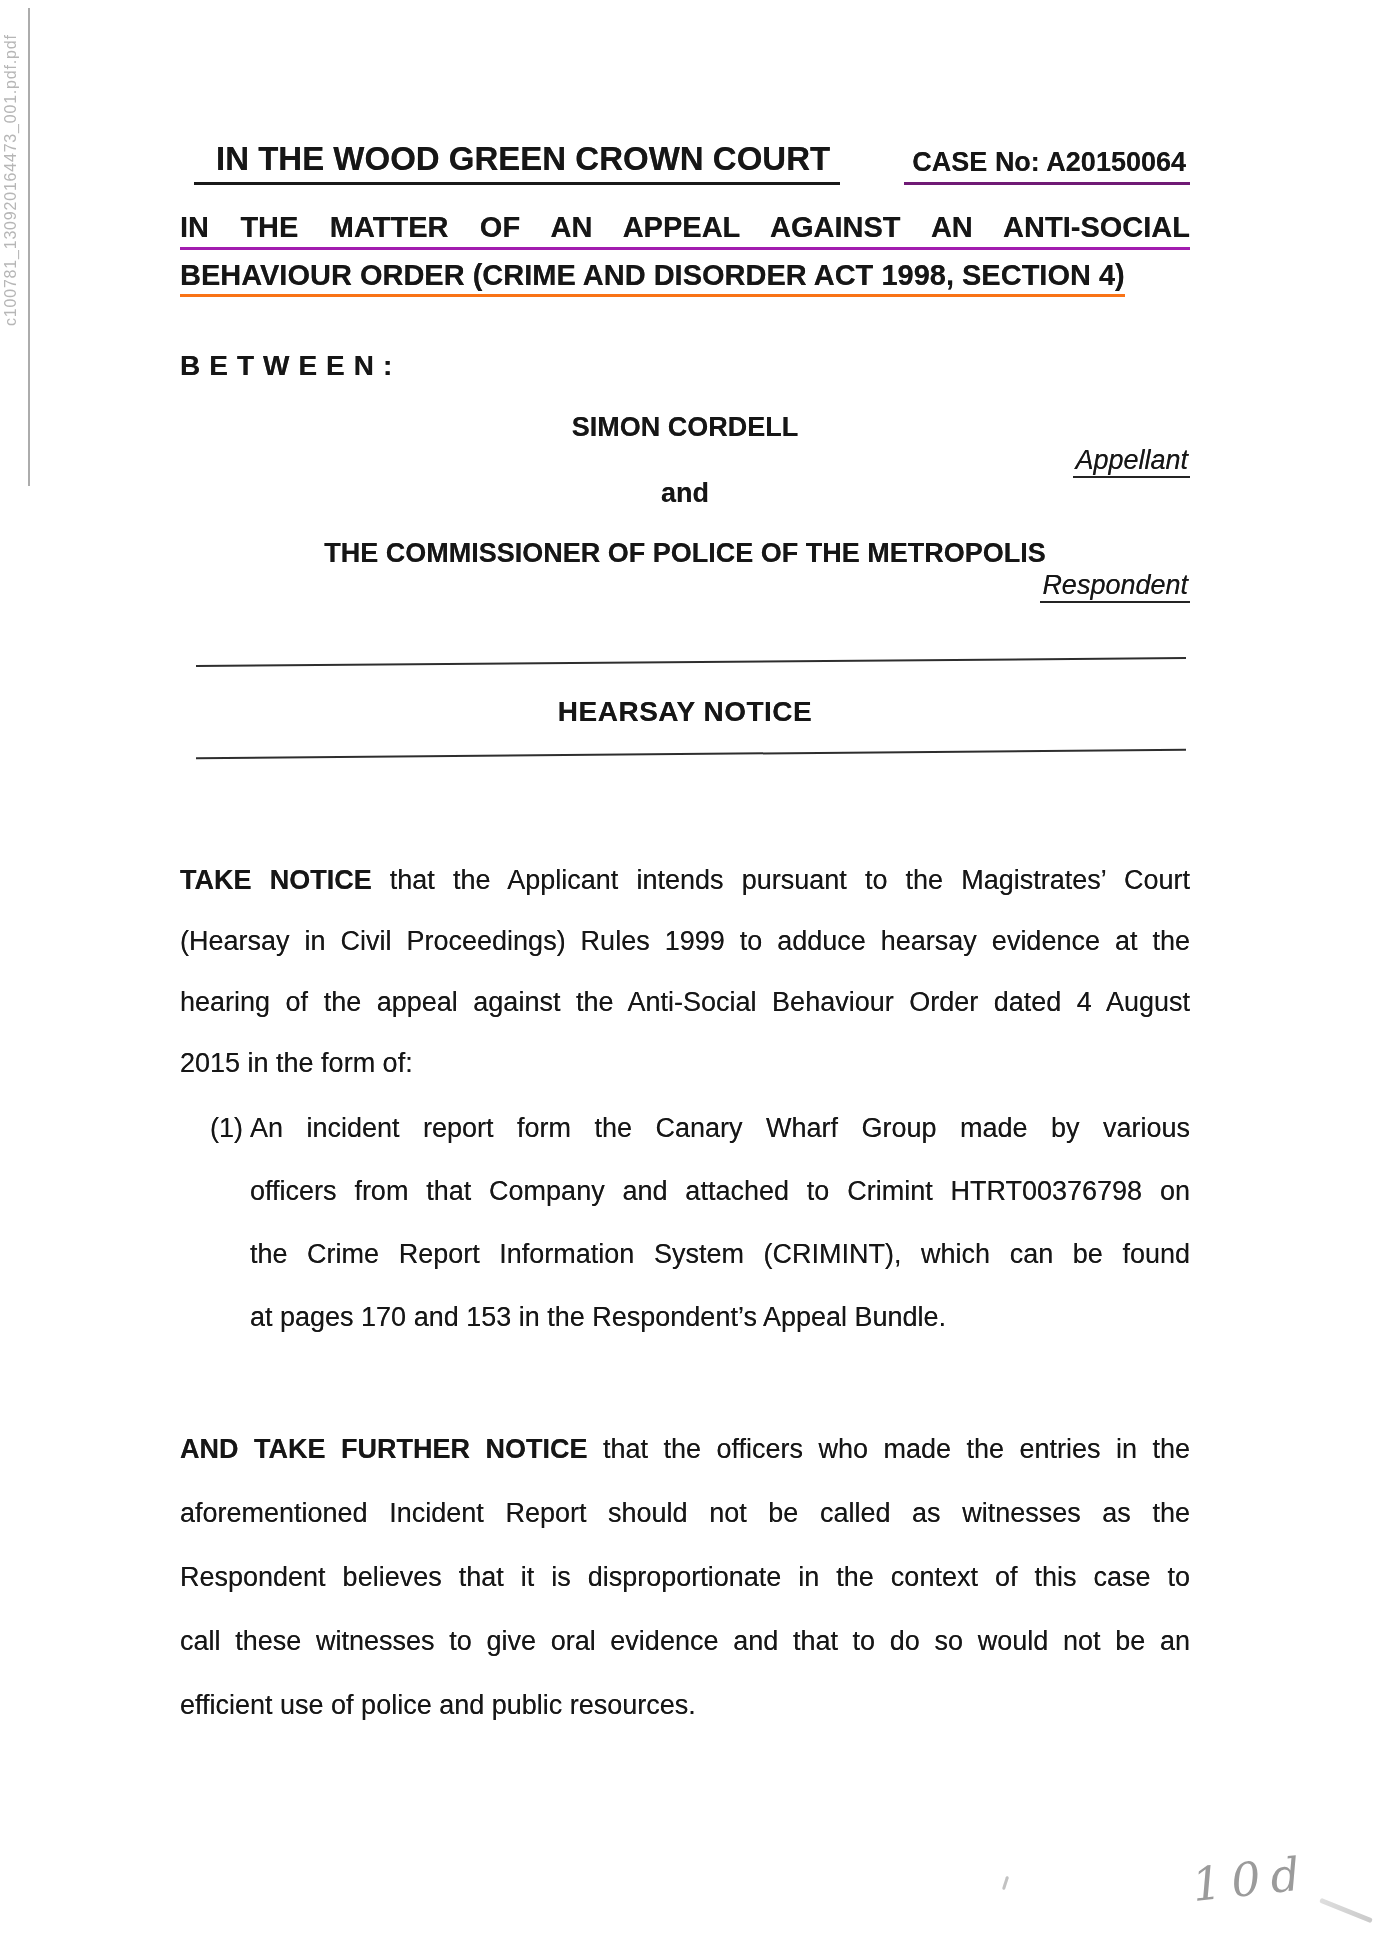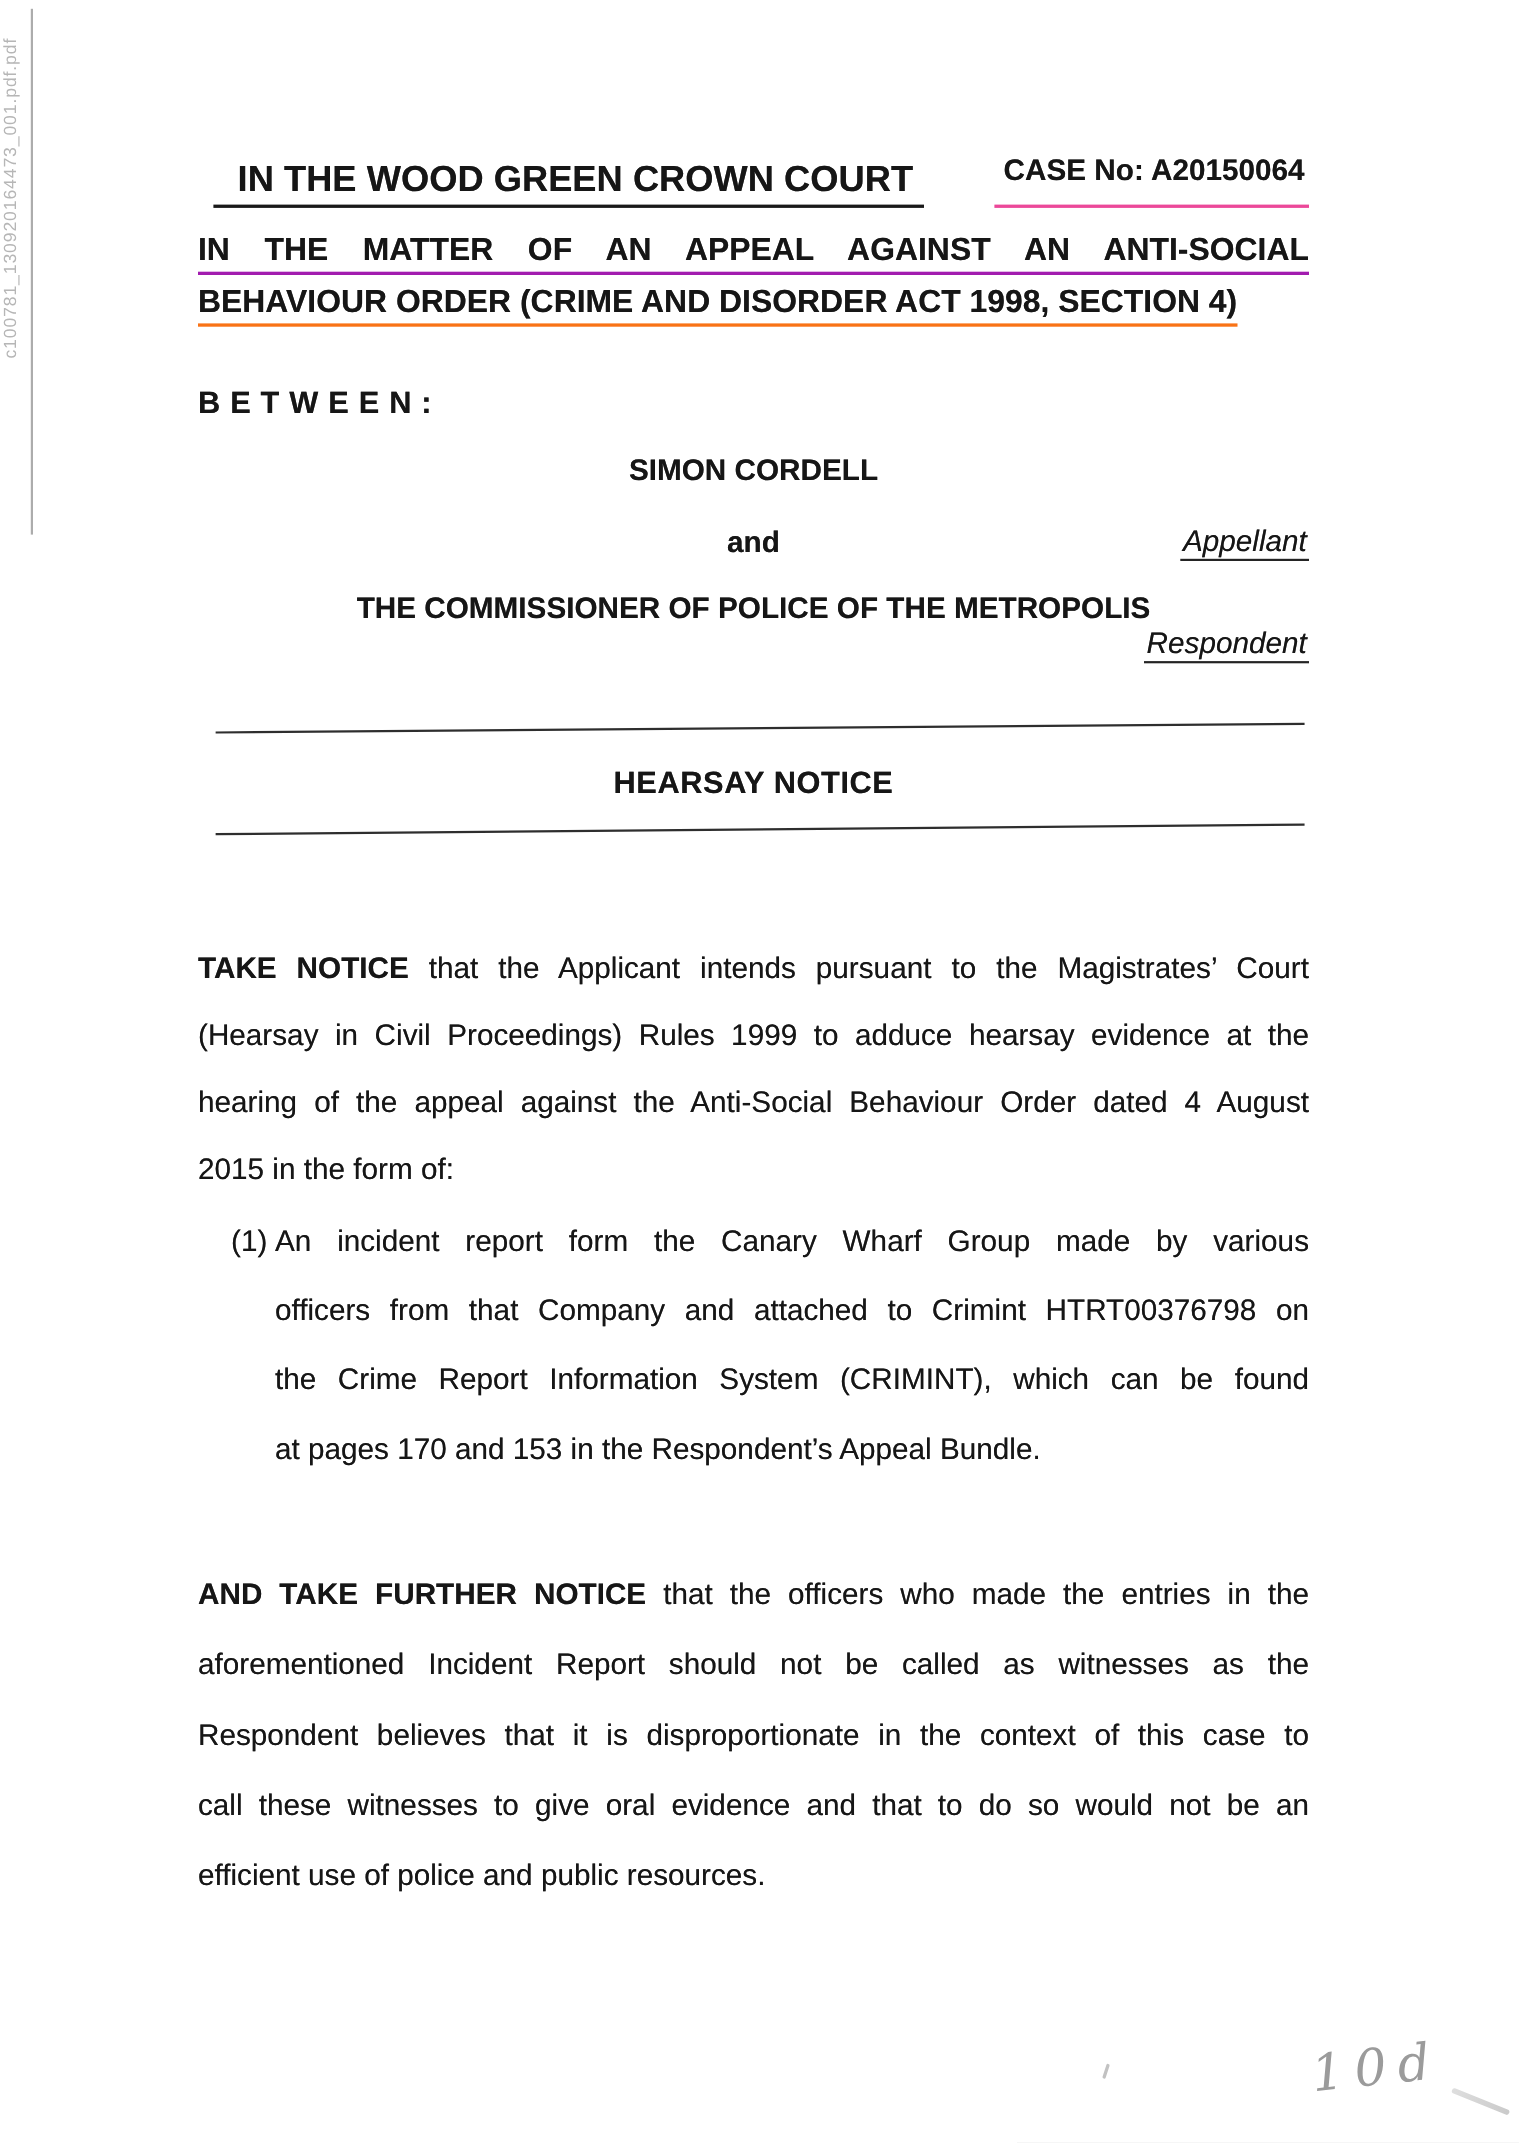--- a/index.html
+++ b/index.html
@@ -31,22 +31,22 @@
   .hdr-row{ top:140px; display:flex; justify-content:space-between; align-items:flex-end; }
   .court-title{
     margin-left:14px;
     font-weight:bold; font-size:33px;
     border-bottom:3px solid #191919;
     padding:0 10px 4px 22px;
     white-space:nowrap;
   }
   .case-no{
     font-weight:bold; font-size:27px;
-    border-bottom:3px solid #ec4899;
-    padding:0 4px 15px 8px;
+    border-bottom:3px solid #701a75;
+    padding:0 4px 4px 8px;
     white-space:nowrap;
   }
 
   
   .matter{ top:210px; font-weight:bold; font-size:29px; }
   .matter .m1{
     line-height:34px; height:34px;
     text-align:justify; text-align-last:justify;
     border-bottom:3px solid #a21caf; padding-bottom:3px;
   }
@@ -54,21 +54,21 @@
   .matter .m2 span{ border-bottom:3px solid #f97316; padding-bottom:3px; }
 
   .between{ top:350px; font-weight:bold; font-size:28px; letter-spacing:9px; }
 
   .party-name{ font-weight:bold; font-size:27px; text-align:center; }
   .appellant-name{ top:412px; }
   .role{
     font-style:italic; font-size:27px; text-align:right; padding-right:48px;
   }
   .role span{ border-bottom:2px solid #242424; padding:0 2px 1px 2px; }
-  .appellant-role{ top:445px;margin-top:32px; }
+  .appellant-role{ top:445px; }
   .conjunction{ top:478px; font-weight:bold; font-size:27px; text-align:center; }
   .respondent-name{ top:538px; }
   .respondent-role{ top:570px; }
 
   .rule{
     position:absolute; left:196px; width:990px; height:0;
     border-top:2px solid #2e2e2e;
   }
   .rule-1{ top:661px; transform:rotate(-0.45deg); }
   .rule-2{ top:753px; transform:rotate(-0.5deg); }

